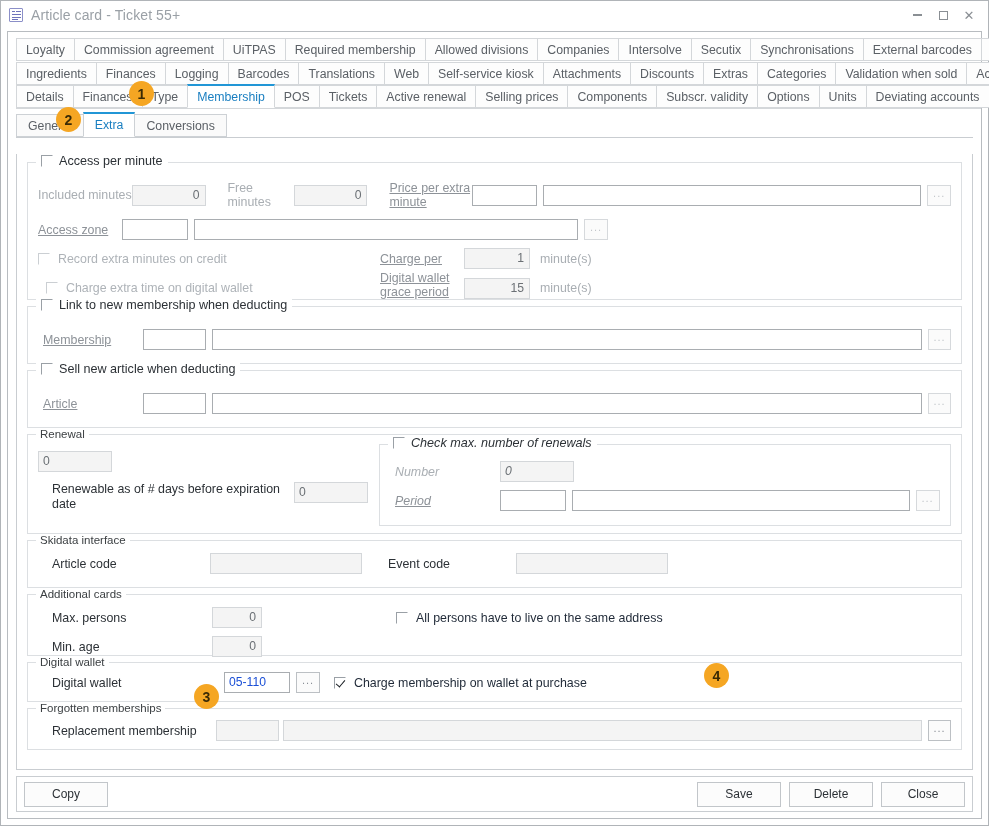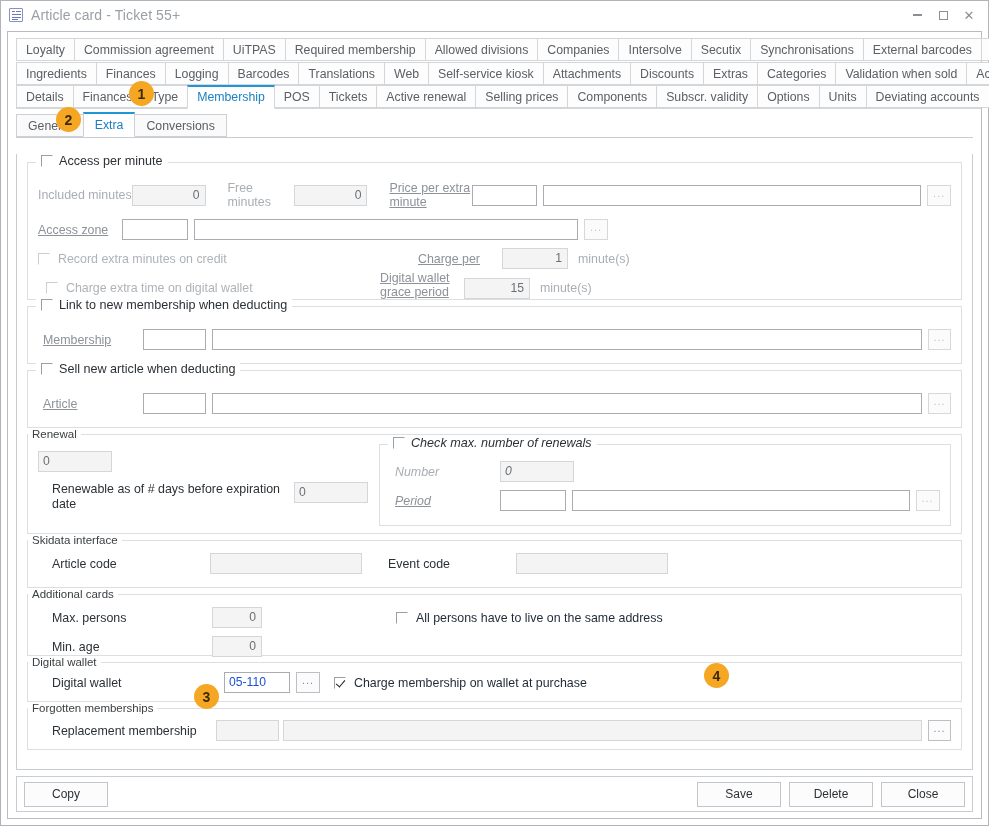--- a/index.html
+++ b/index.html
@@ -102,21 +102,21 @@
     position: relative;
   }
   .tab.active {
     color: #1a7fc1;
     background: #ffffff;
     border-top: 2px solid #2196d6;
     border-bottom: 1px solid #ffffff;
     z-index: 3;
     height: 24px;
   }
-  .tabrow.last { border-bottom: 1px solid #d4d7da; align-items: center; }
+  .tabrow.last { border-bottom: 1px solid #d4d7da; }
 
   
   .inner-tabarea {
     margin: 4px 8px 0 8px;
   }
   .inner-tabrow {
     display: flex;
     align-items: flex-end;
     height: 25px;
     border-bottom: 1px solid #c9cdd1;
@@ -156,21 +156,21 @@
 
   
   .group {
     position: relative;
     border: 1px solid #dcdfe2;
     margin-bottom: 6px;
     padding: 12px 10px 8px 10px;
   }
   .group > .legend {
     position: absolute;
-    top: -7px; left: 0;
+    top: -7px; left: 8px;
     background: #ffffff;
     padding: 0 4px;
     font-size: 11.5px;
     color: #3c4043;
     white-space: nowrap;
   }
 
   
   .legend-cb {
     position: absolute;
@@ -401,21 +401,21 @@
         </div>
 
         <div class="row" style="margin-top:10px;">
           <div class="lbl link" style="width:84px;">Access zone</div>
           <div class="inp plain" style="width:66px;"></div>
           <div class="inp plain" style="width:384px;margin-left:6px;"></div>
           <div class="ellipsis-btn dim" style="margin-left:6px;">...</div>
         </div>
 
         <div class="row" style="margin-top:8px;">
-          <div class="cbrow dimtext" style="width:380px;">
+          <div class="cbrow dimtext" style="width:342px;">
             <span class="cb dim"></span>
             <span>Record extra minutes on credit</span>
           </div>
           <div class="lbl link" style="width:84px;">Charge per</div>
           <div class="inp dimbox num" style="width:66px;">1</div>
           <div class="lbl dim" style="margin-left:10px;">minute(s)</div>
         </div>
 
         <div class="row" style="margin-top:8px;">
           <div class="cbrow dimtext" style="width:342px;padding-left:8px;">

